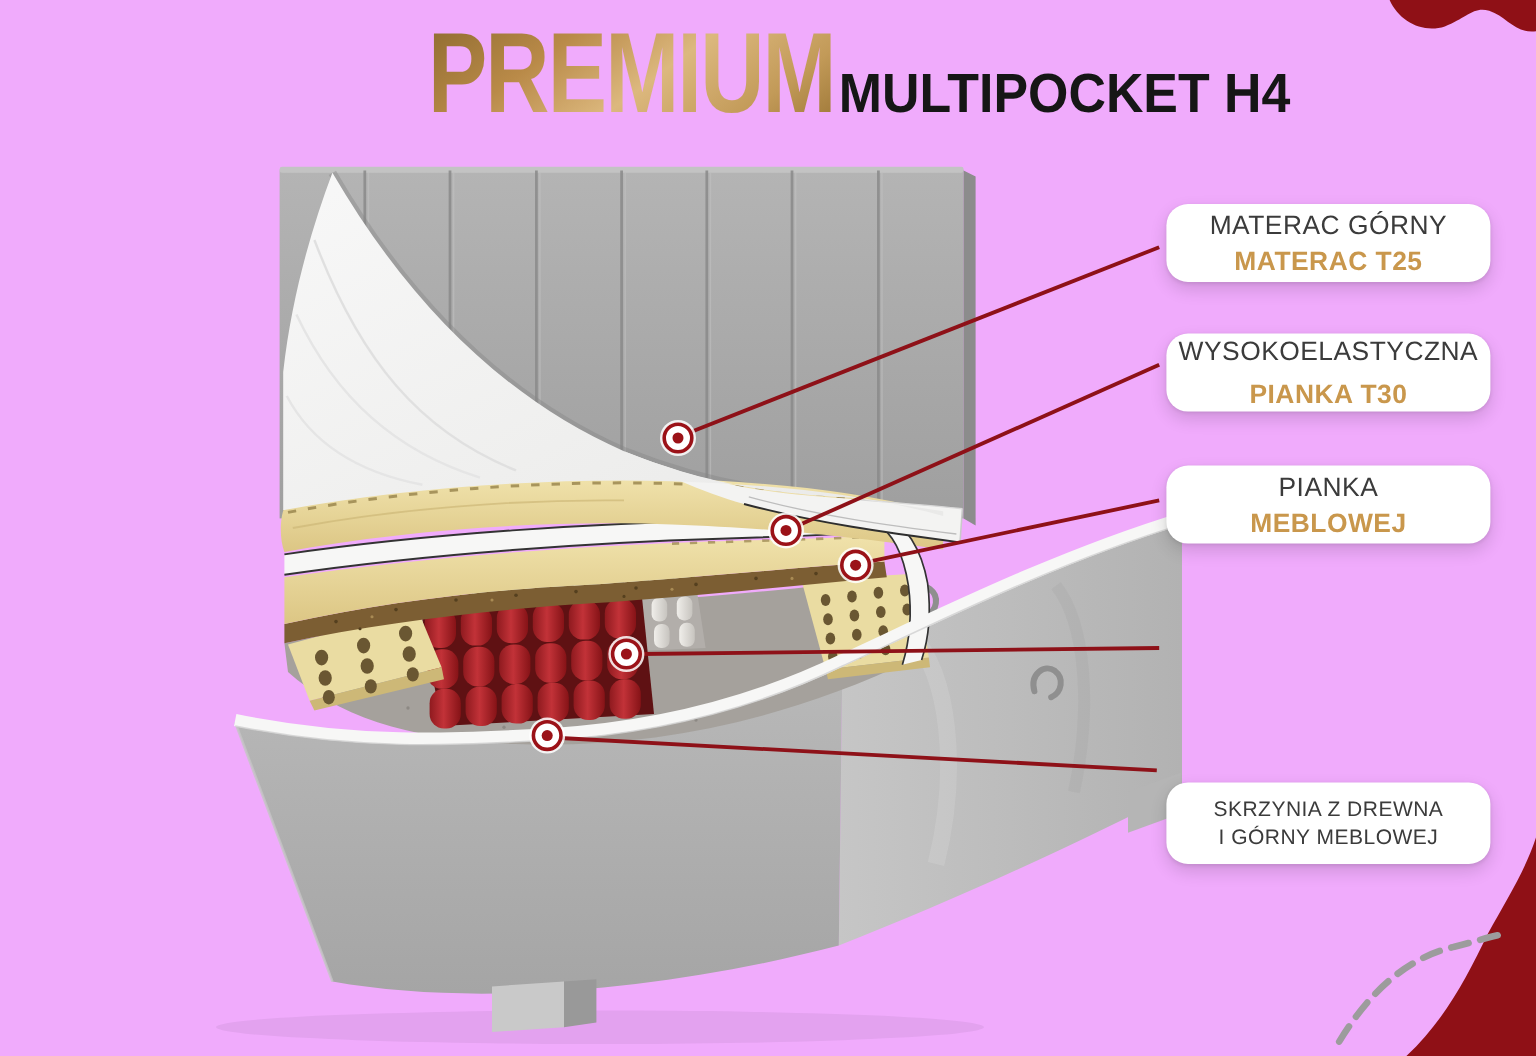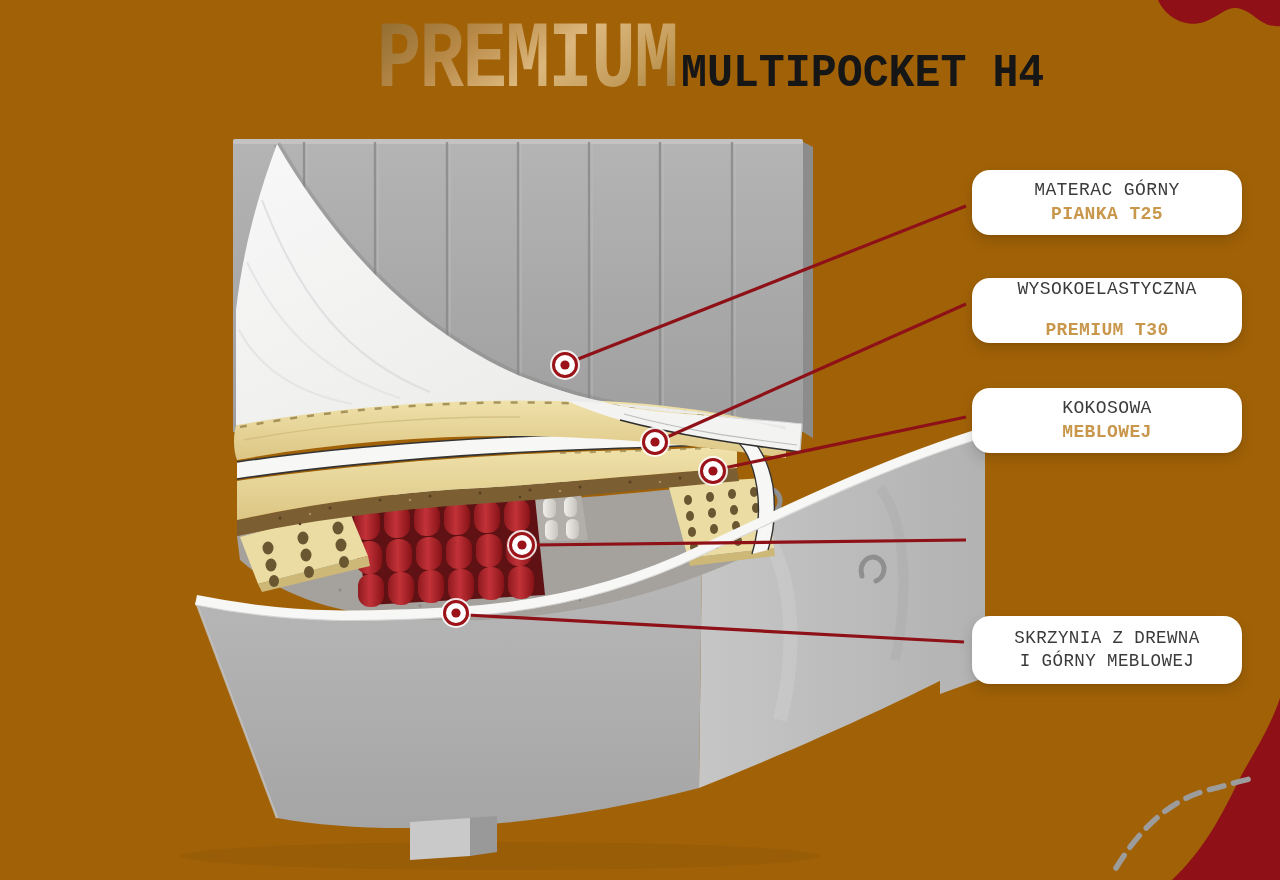--- a/index.html
+++ b/index.html
@@ -1,35 +1,35 @@
 <!DOCTYPE html>
 <html><head>
 <meta charset="utf-8">
 <style>
   html,body{margin:0;padding:0;background:#ffffff;}
-  .canvas{position:relative;width:1280px;height:880px;background:#a16207;overflow:hidden;
-          font-family:Liberation Mono, monospace;}
+  .canvas{position:relative;width:1280px;height:880px;background:#f0abfc;overflow:hidden;
+          font-family:Liberation Sans, sans-serif;}
   
   .titlebar{position:absolute;top:0;left:0;width:100%;height:110px;display:flex;
             justify-content:center;align-items:baseline;padding-top:14px;box-sizing:border-box;
             transform:translateX(40px);}
   .title-premium{display:inline-block;font-size:95px;font-weight:700;letter-spacing:-2px;
             transform:scaleX(.78);transform-origin:right center;
             background:linear-gradient(150deg,#8d6a2f 0%,#b98a48 30%,#dcb87e 55%,#c29a58 80%,#9a7434 100%);
             -webkit-background-clip:text;background-clip:text;color:transparent;line-height:1;}
   .title-model{display:inline-block;font-size:46px;font-weight:700;color:#161616;margin-left:4px;
             letter-spacing:0px;transform:scaleX(.94);transform-origin:left center;line-height:1;}
   
   .art{position:absolute;inset:0;}
   
   .pill{position:absolute;left:972px;width:270px;background:#ffffff;border-radius:18px;
         box-shadow:0 6px 14px rgba(0,0,0,.14),0 1px 3px rgba(0,0,0,.08);
         display:flex;flex-direction:column;justify-content:center;align-items:center;
         text-align:center;box-sizing:border-box;z-index:5;}
-  .pill .l1,.pill .l2{font-size:18px;line-height:1.32;color:#3b3b3b;letter-spacing:.4px;font-weight:400;}
+  .pill .l1,.pill .l2{font-size:22px;line-height:1.32;color:#3b3b3b;letter-spacing:.4px;font-weight:400;}
   .pill .gold{color:#c9974c;font-weight:700;}
   .pill.small .l1,.pill.small .l2{font-size:17.5px;}
 </style>
 </head>
 <body>
 
 <div class="canvas">
 
   <div class="titlebar">
     <span class="title-premium">PREMIUM</span>
@@ -334,28 +334,28 @@
       <g>
         <circle cx="456" cy="613" r="15" fill="#ffffff" opacity=".85"></circle>
         <circle cx="456" cy="613" r="11.5" fill="#ffffff" stroke="#9b1218" stroke-width="3"></circle>
         <circle cx="456" cy="613" r="4.6" fill="#9b1218"></circle>
       </g>
     </g>
   </svg>
 
   <div class="pill" style="top:170px;height:65px;">
     <div class="l1">MATERAC GÓRNY</div>
-    <div class="l2 gold">PIANKA T25</div>
+    <div class="l2 gold">MATERAC T25</div>
   </div>
   <div class="pill" style="top:278px;height:65px;justify-content:space-between;">
     <div class="l1">WYSOKOELASTYCZNA</div>
-    <div class="l2 gold">PREMIUM T30</div>
+    <div class="l2 gold">PIANKA T30</div>
   </div>
   <div class="pill" style="top:388px;height:65px;">
-    <div class="l1">KOKOSOWA</div>
+    <div class="l1">PIANKA</div>
     <div class="l2 gold">MEBLOWEJ</div>
   </div>
-  <div class="pill small" style="top:616px;height:68px;">
+  <div class="pill small" style="top:652px;height:68px;">
     <div class="l1">SKRZYNIA Z DREWNA</div>
     <div class="l2">I GÓRNY MEBLOWEJ</div>
   </div>
 
 </div>
 
 </body></html>

